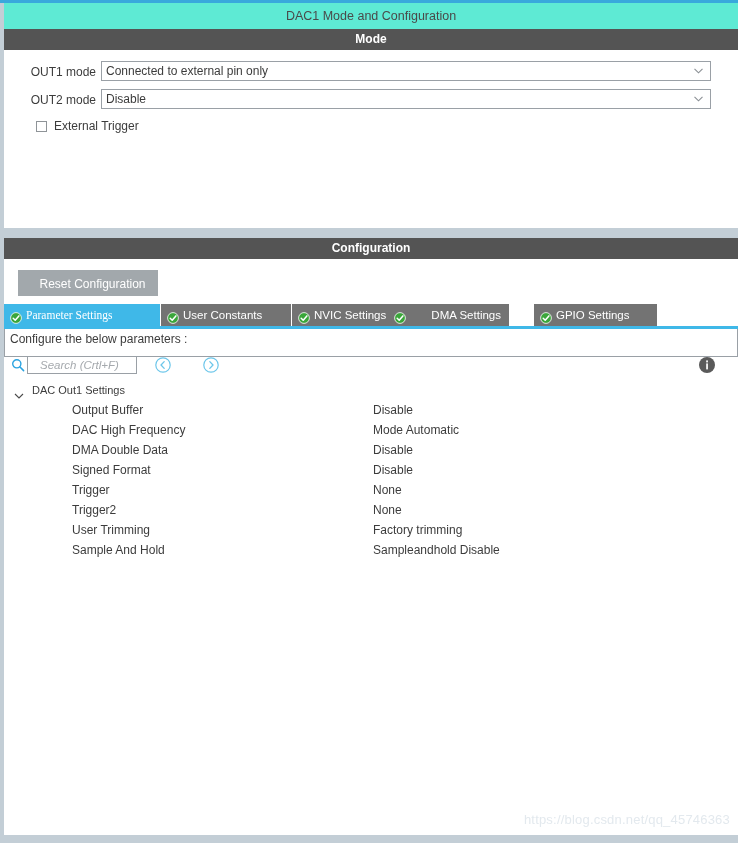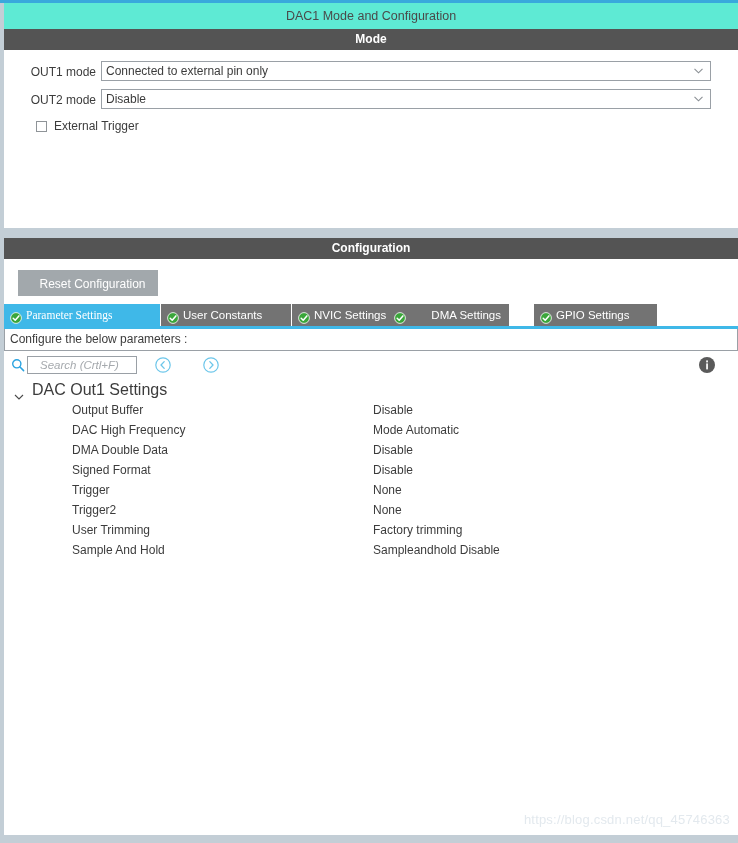--- a/index.html
+++ b/index.html
@@ -195,21 +195,21 @@
     position: absolute;
     left: 4px; top: 326px;
     width: 734px; height: 3px;
     background: #3fb8e8;
   }
 
   
   .configure-box {
     position: absolute;
     left: 4px; top: 329px;
-    width: 734px; height: 22px;
+    width: 734px; height: 28px;
     box-sizing: border-box;
     border: 1px solid #9aa0a6;
     border-top: none;
     background: #ffffff;
     font-size: 12px;
     color: #3c3c3c;
     line-height: 21px;
     padding-left: 5px;
   }
 
@@ -261,21 +261,21 @@
     position: absolute;
     left: 4px; top: 380px;
     width: 734px;
     height: 435px;
     background: #ffffff;
   }
   .tree-group {
     position: relative;
     height: 20px;
     line-height: 20px;
-    font-size: 16px;
+    font-size: 11px;
     color: #3c3c3c;
     padding-left: 28px;
     cursor: pointer;
   }
   .tree-group .caret {
     position: absolute;
     left: 10px; top: 6px;
     width: 10px; height: 8px;
   }
   .tree-row {

